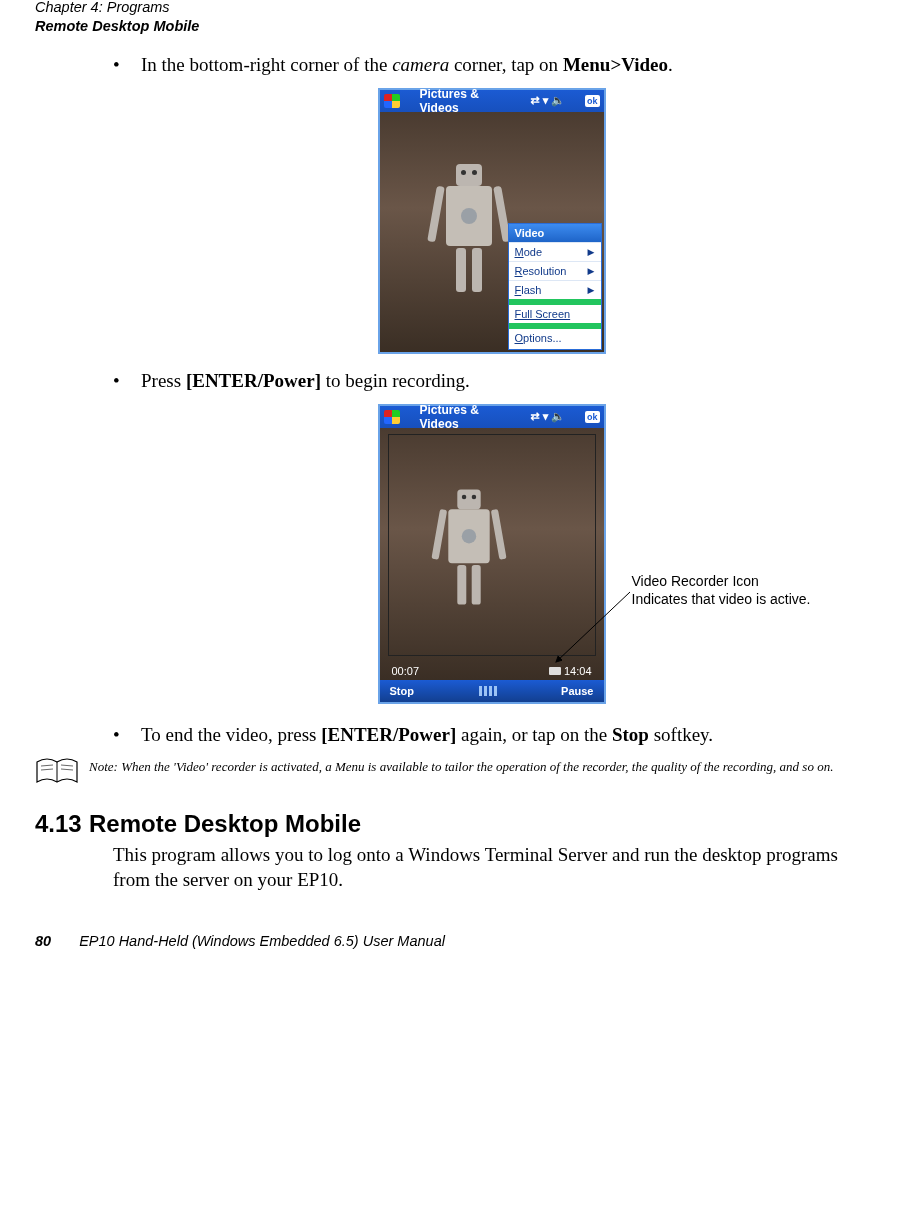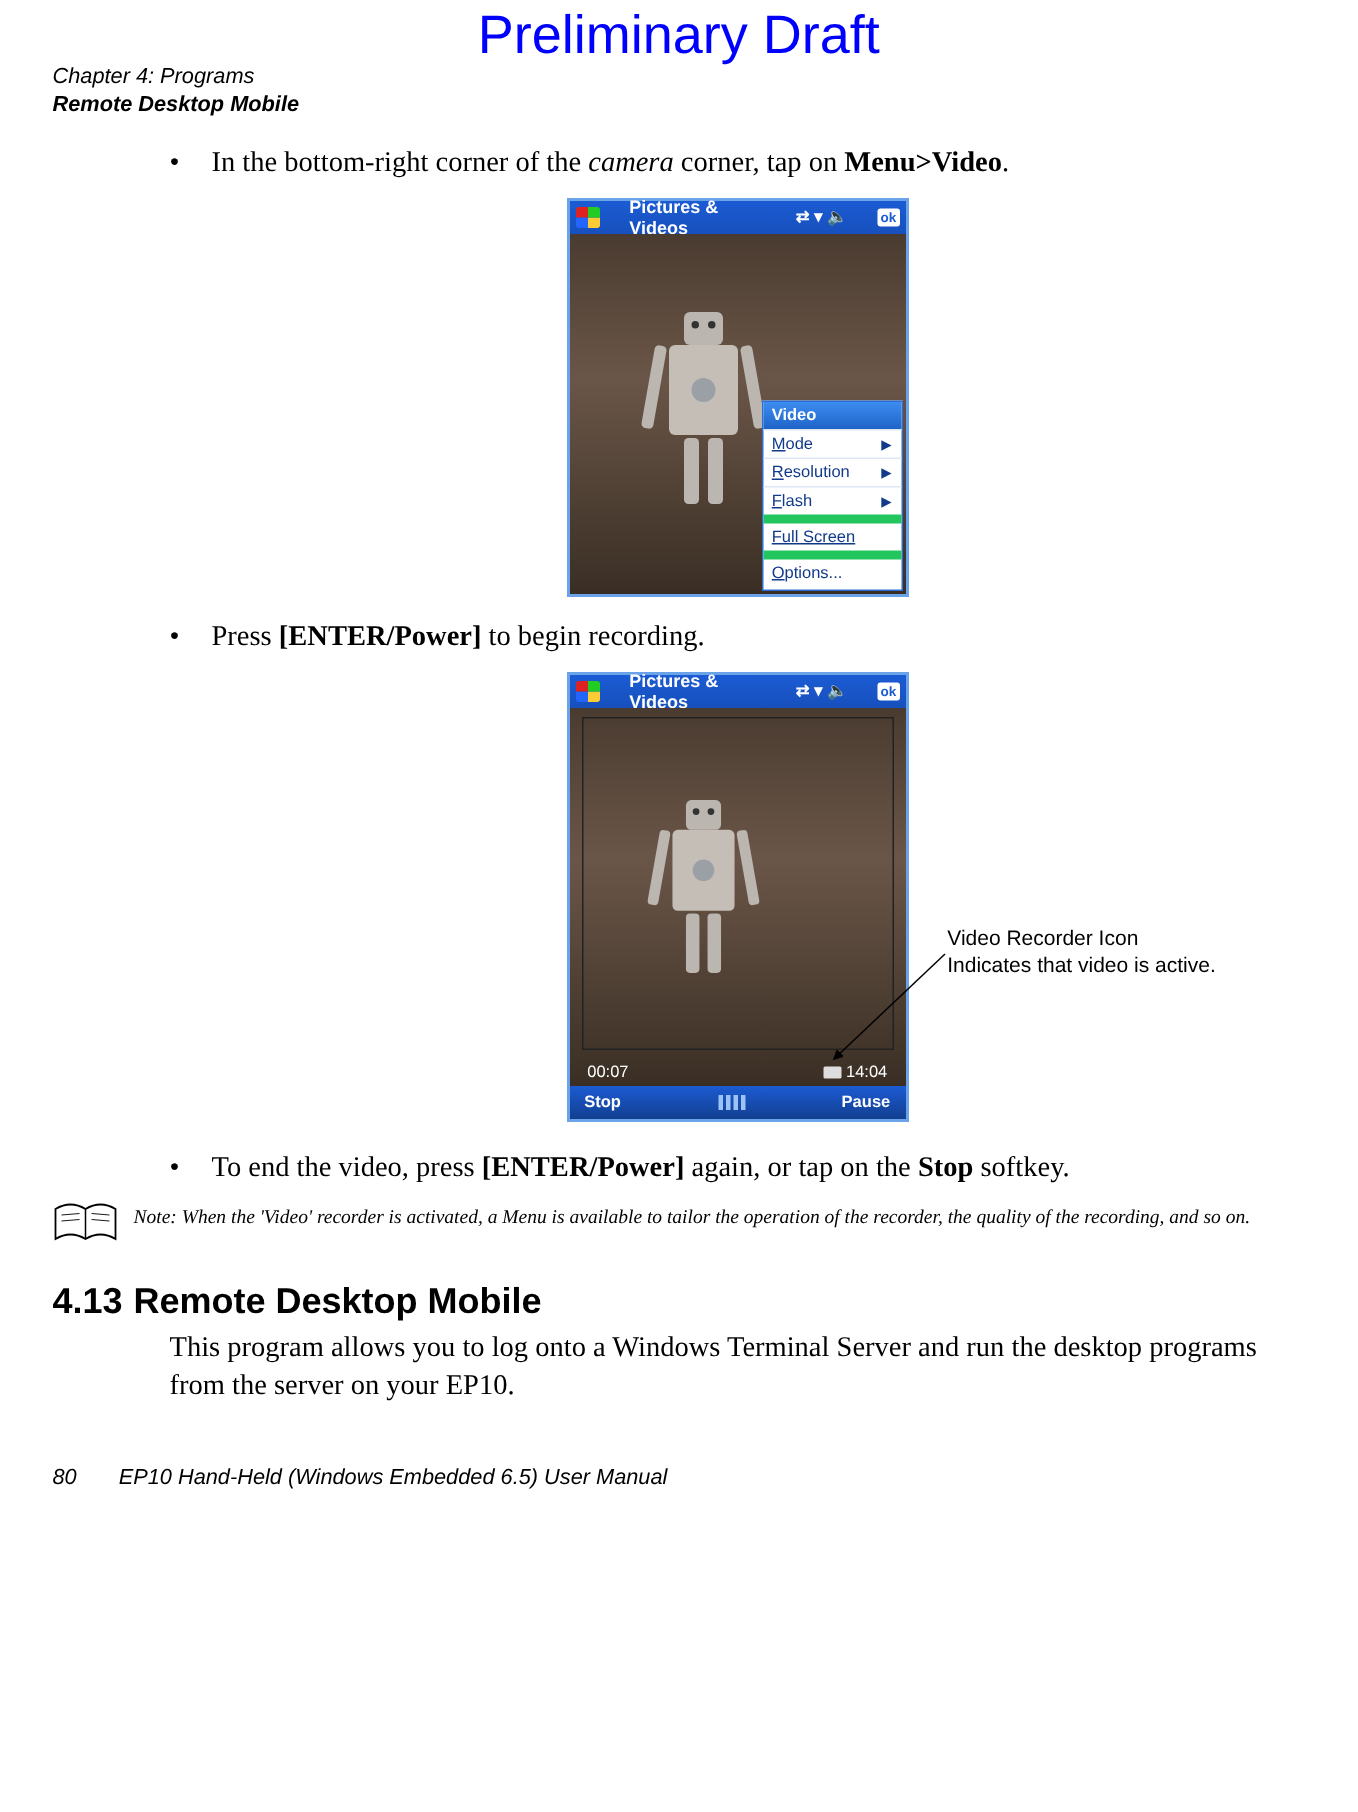--- a/index.html
+++ b/index.html
@@ -155,27 +155,26 @@
     display:flex;align-items:baseline;
   }
   h2.section .num{width:54px;display:inline-block;text-align:left;margin-left:0}
   .section-body{font-size:19px;line-height:1.35;margin-top:4px}
   .footer{
     position:relative;
     margin-top:40px;
     font: italic 14.5px "Trebuchet MS", Arial, sans-serif;
     display:flex;align-items:baseline;gap:28px;
   }
-  .footer .pn{font-weight:normal;font-style:italic}
+  .footer .pn{font-weight:bold;font-style:italic}
 </style>
 </head>
 <body>
 
 <div class="page">
-  <div class="preliminary">Preliminary Draft</div>
 
   <div class="running-head">
     <span class="line1">Chapter 4: Programs</span>
     <span class="line2">Remote Desktop Mobile</span>
   </div>
 
   <div class="content">
 
     <div class="bullet-row">
       <span class="bullet-dot">•</span>

